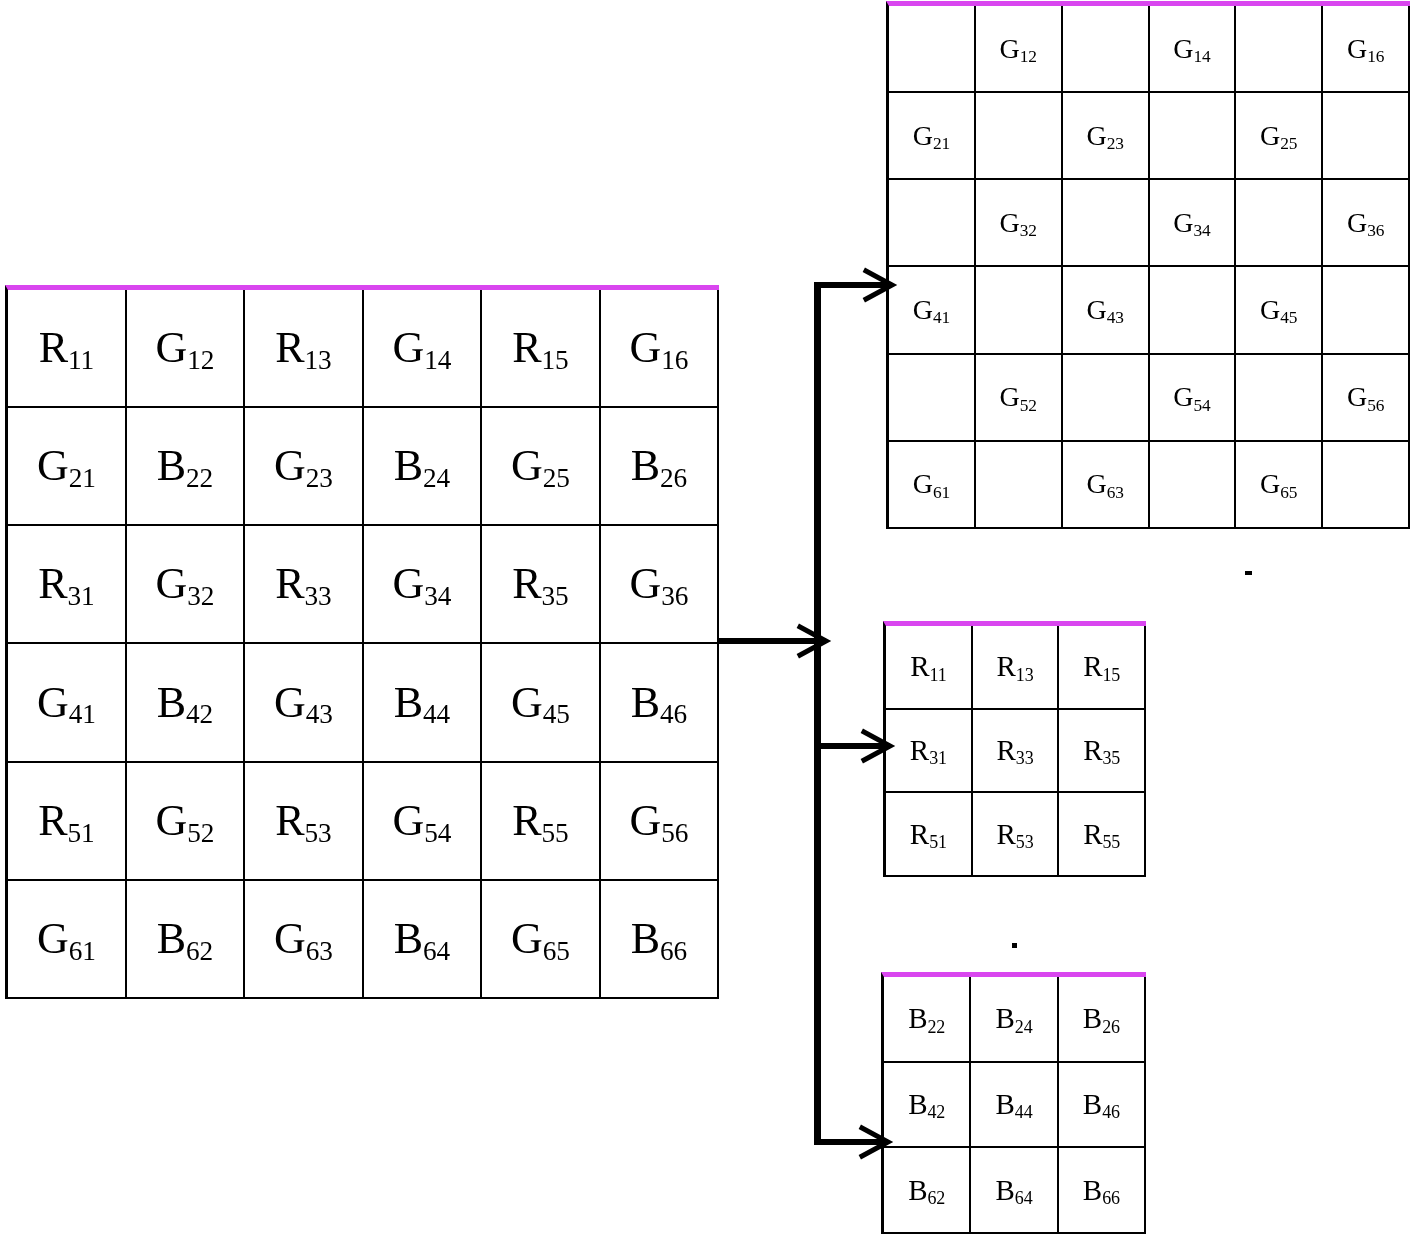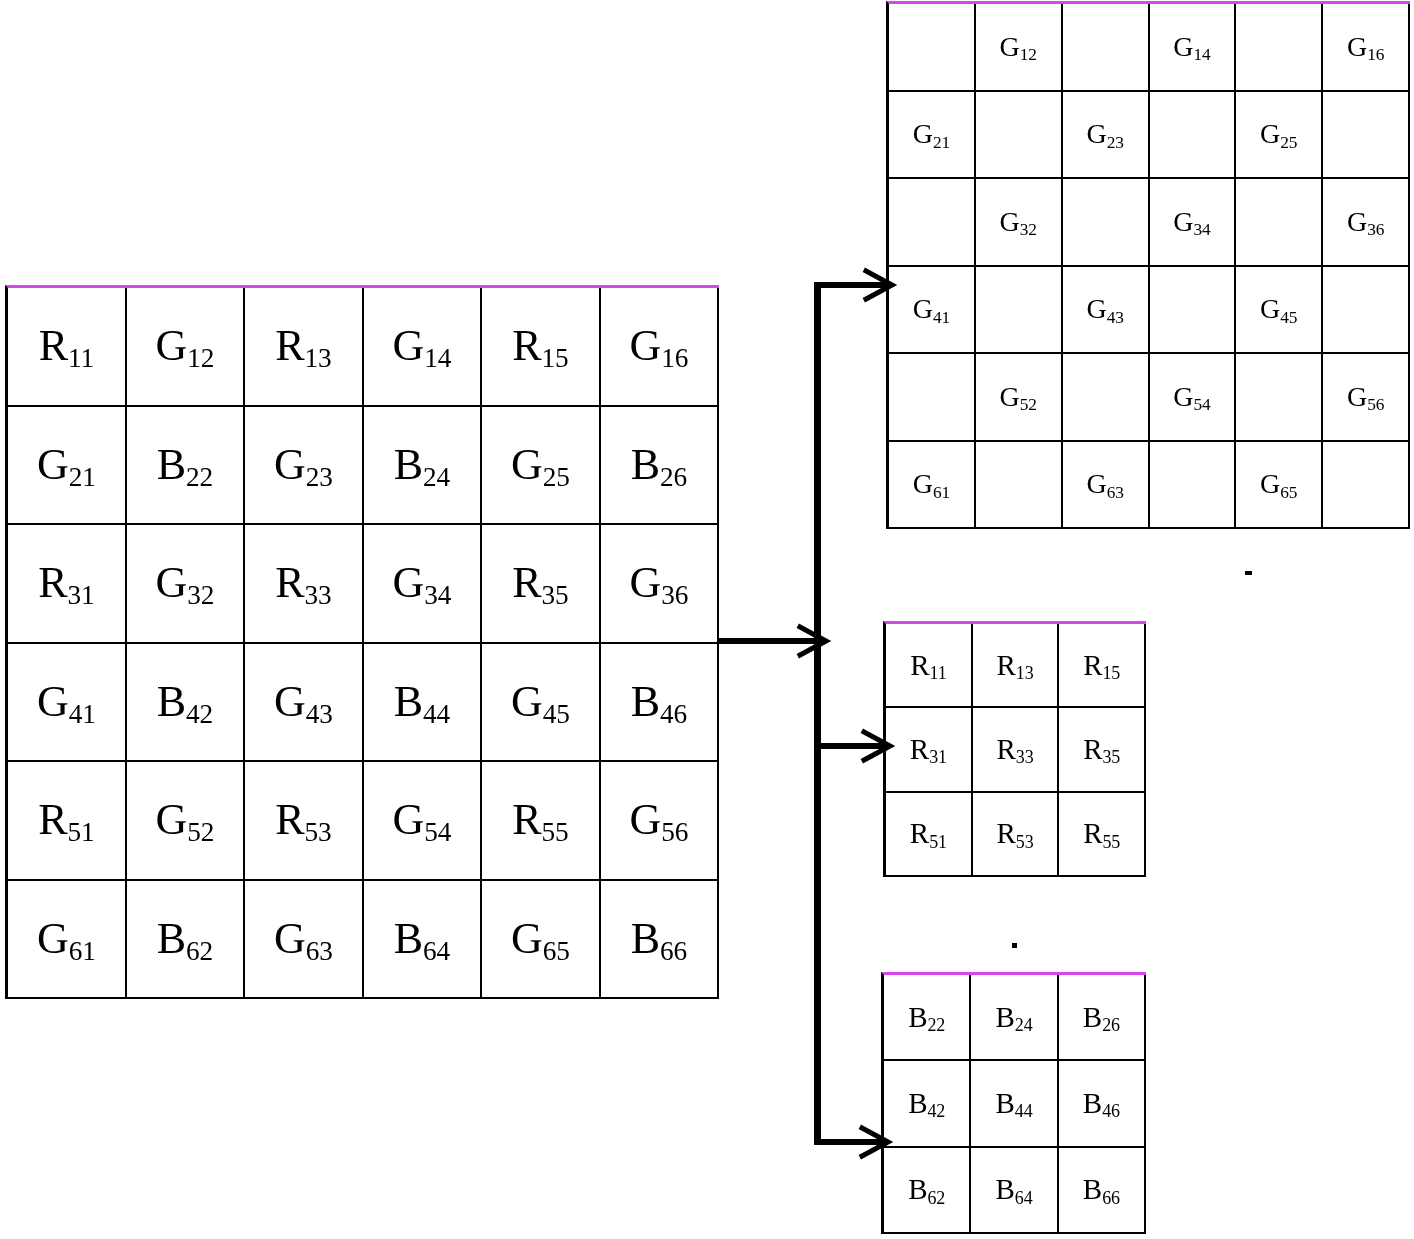--- a/index.html
+++ b/index.html
@@ -16,21 +16,21 @@
     overflow: hidden;
     font-family: "Liberation Serif", "DejaVu Serif", serif;
     color: #000000;
   }
 
   
   .grid {
     position: absolute;
     display: grid;
     box-sizing: border-box;
-    border-top: 3px solid #d946ef;
+    border-top: 5px solid #d946ef;
     border-left: 3px solid #000;
     background: #eab308;
   }
   .cell {
     box-sizing: border-box;
     border-right: 2px solid #000;
     border-bottom: 2px solid #000;
     display: flex;
     align-items: center;
     justify-content: center;

